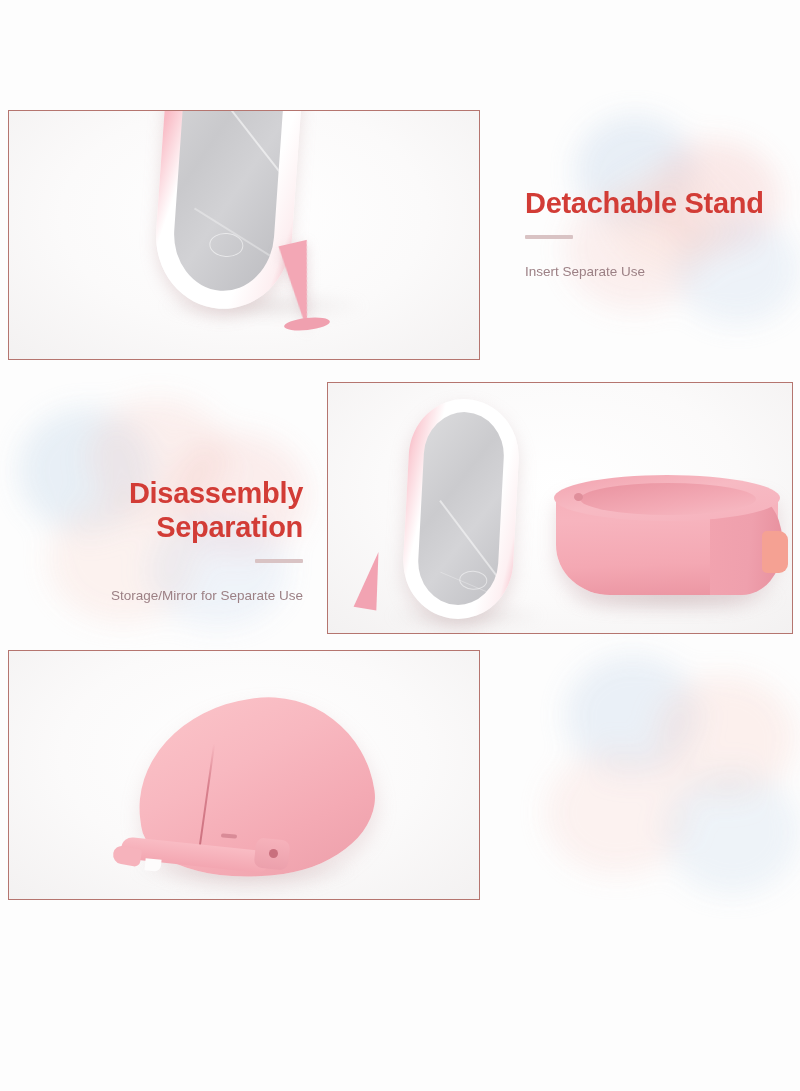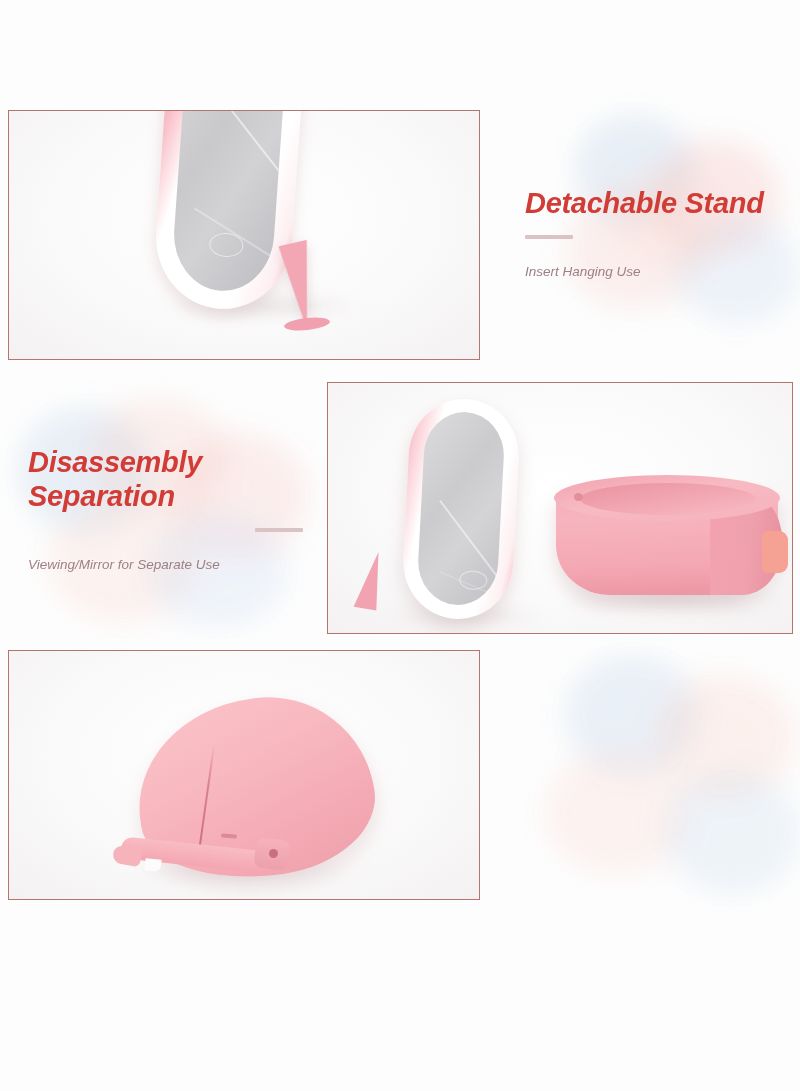--- a/index.html
+++ b/index.html
@@ -143,30 +143,30 @@
   #p3 .hingePin{
     position:absolute;left:260px;top:198px;width:9px;height:9px;border-radius:50%;
     background:#c9707e;
   }
   #p3 .slot{
     position:absolute;left:212px;top:183px;width:16px;height:4px;border-radius:2px;
     background:#d98b97;transform:rotate(4deg);
   }
 
   
-  .block{position:absolute;font-style:italic;}
+  .block{position:absolute;}
   .head{
     color:#d23c36;font-weight:bold;font-size:29px;line-height:34px;
     letter-spacing:-.3px;margin:0;white-space:pre-line;
   }
   .rule{height:4px;width:48px;background:#d9c3c4;margin-top:15px;border-radius:1px;}
   .sub{
     color:#9c8085;font-size:13.5px;line-height:21px;margin-top:22px;white-space:pre-line;
   }
-  .right-al{}
+  .right-al{text-align:right;margin-top:31px;}
   .right-al .rule{margin-left:auto;}
 </style>
 </head>
 <body>
 
 <div class="stage">
 
   <div class="wash" style="left:565px;top:115px;width:240px;height:215px;">
     <span style="left:10px;top:0;width:120px;height:110px;background:rgba(168,196,224,.30);"></span>
     <span style="left:85px;top:25px;width:130px;height:115px;background:rgba(240,170,165,.28);"></span>
@@ -235,24 +235,24 @@
     <div class="legTip"></div>
     <div class="legNotch"></div>
     <div class="hinge"></div>
     <div class="hingePin"></div>
     <div class="slot"></div>
   </div>
 
   <div class="block" style="left:525px;top:186px;width:262px;">
     <h2 class="head">Detachable Stand</h2>
     <div class="rule"></div>
-    <p class="sub">Insert Hanging Use</p>
+    <p class="sub">Insert Separate Use</p>
   </div>
 
   <div class="block right-al" style="left:28px;top:445px;width:275px;">
     <h2 class="head">Disassembly
 Separation</h2>
     <div class="rule"></div>
-    <p class="sub">Viewing/Mirror for Separate Use</p>
+    <p class="sub">Storage/Mirror for Separate Use</p>
   </div>
 
 
 </div>
 
 </body></html>

